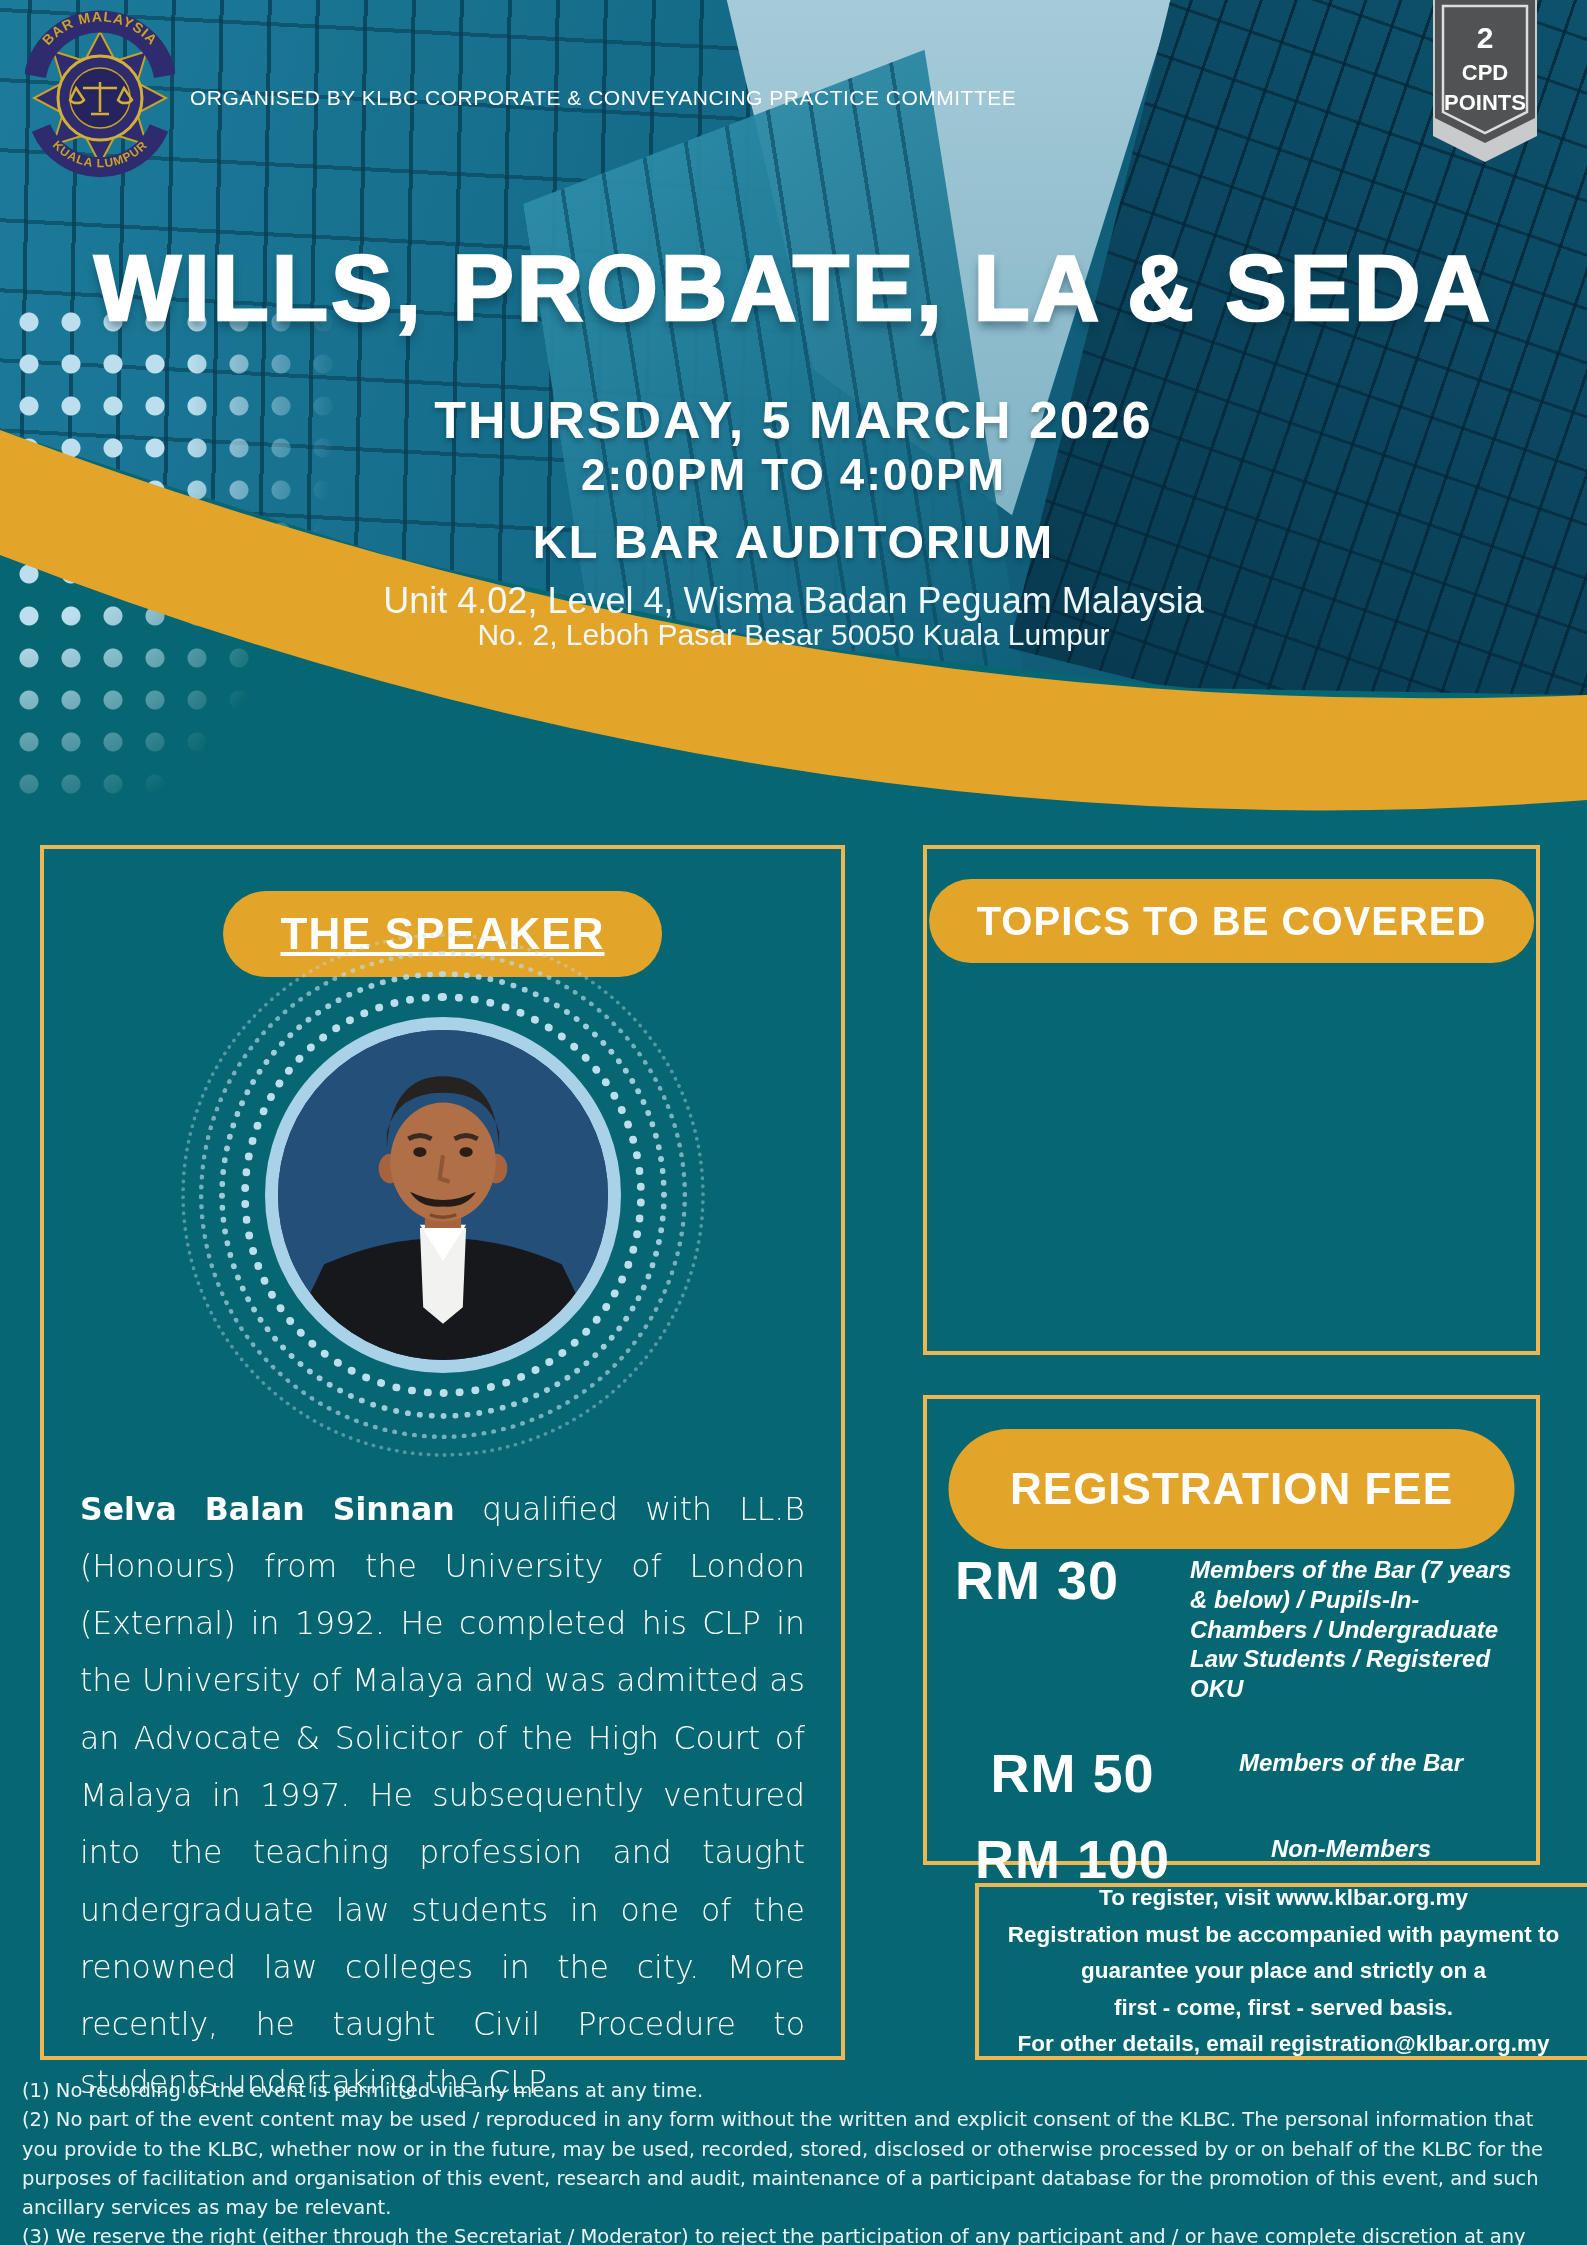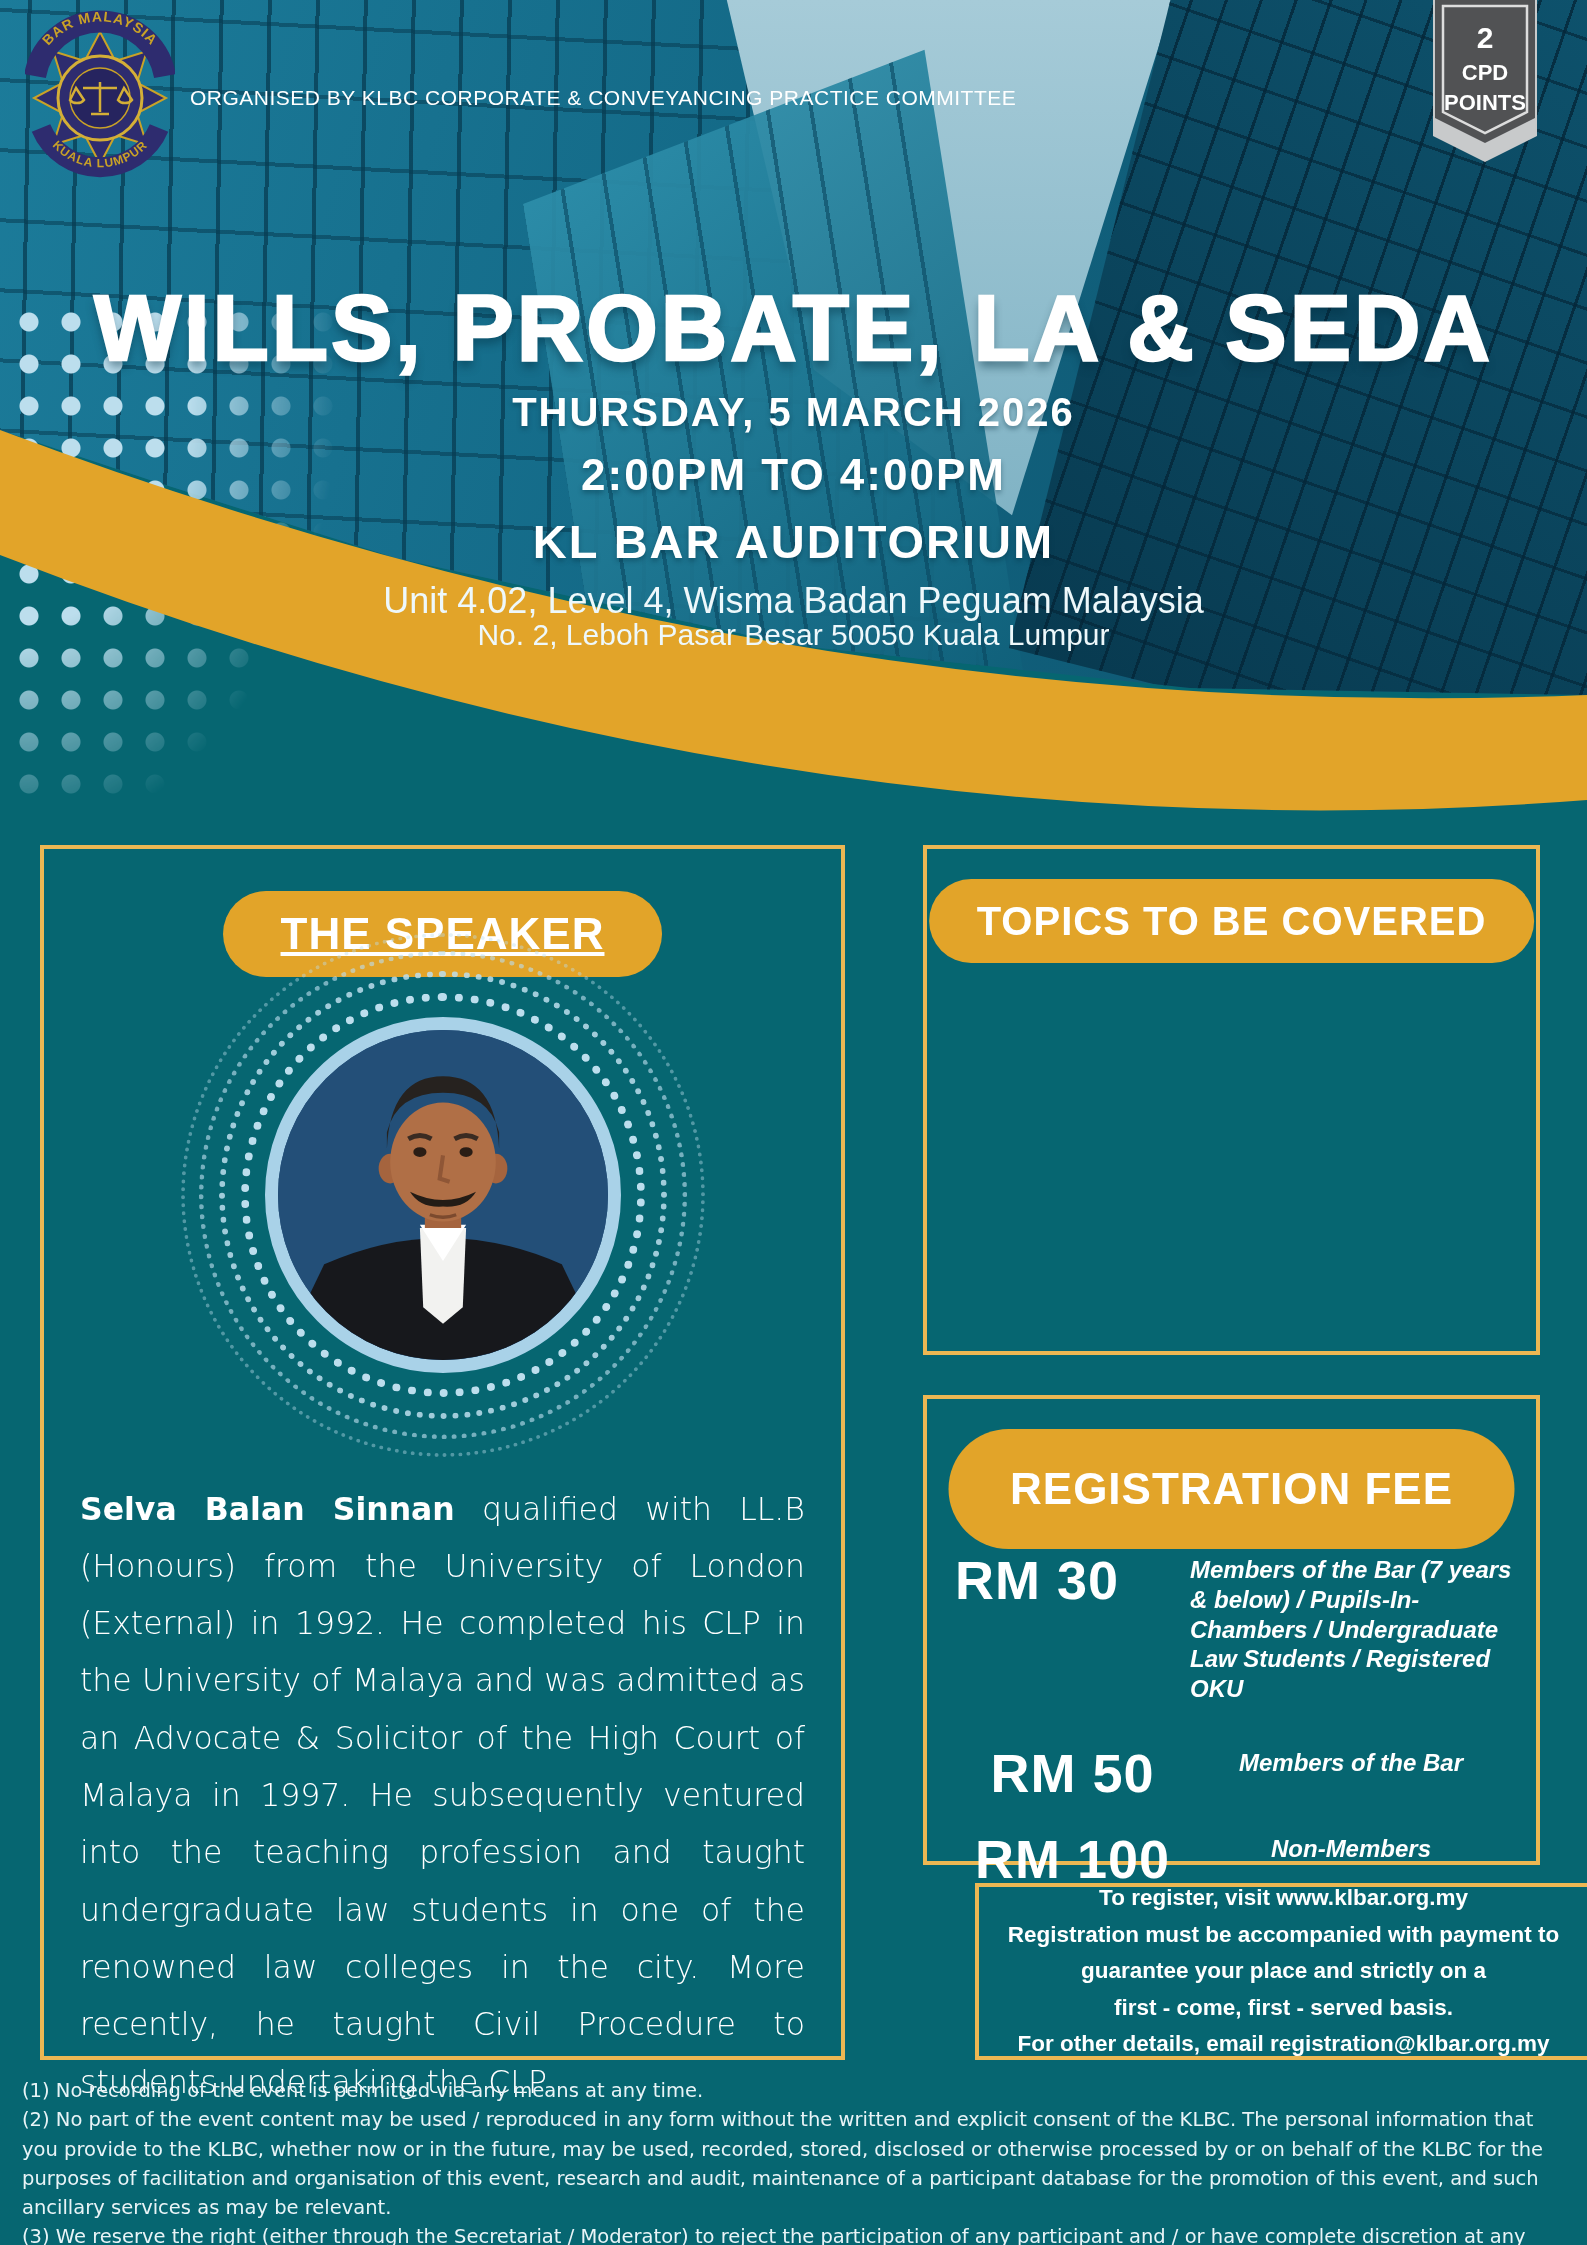--- a/index.html
+++ b/index.html
@@ -42,22 +42,22 @@
   .dots-left{
     position:absolute;left:0;top:295px;width:345px;height:520px;z-index:2;
     background-image:radial-gradient(#bcdeed 9px,transparent 10px);
     background-size:42px 42px;background-position:8px 6px;
     -webkit-mask-image:radial-gradient(130% 120% at 0% 15%,#000 42%,transparent 76%);
     mask-image:radial-gradient(130% 120% at 0% 15%,#000 42%,transparent 76%);
   }
   .swoosh{position:absolute;left:0;top:380px;width:1587px;height:500px;z-index:3;pointer-events:none;}
   .hero-text{position:absolute;left:0;width:100%;text-align:center;color:#fff;z-index:4;}
   .hero-title{top:236px;font-size:92px;font-weight:700;letter-spacing:3px;
-    -webkit-text-stroke:2.5px #ffffff;text-shadow:0 7px 10px rgba(3,44,63,.45);margin-top:40px;}
-  .hero-date{top:390px;font-size:40px;font-weight:700;letter-spacing:2px;text-shadow:0 3px 5px rgba(3,44,63,.4);}
+    -webkit-text-stroke:2.5px #ffffff;text-shadow:0 7px 10px rgba(3,44,63,.45);}
+  .hero-date{top:390px;font-size:52px;font-weight:700;letter-spacing:2px;text-shadow:0 3px 5px rgba(3,44,63,.4);}
   .hero-time{top:450px;font-size:44px;font-weight:700;letter-spacing:2px;text-shadow:0 3px 5px rgba(3,44,63,.4);}
   .hero-venue{top:514px;font-size:47px;font-weight:700;letter-spacing:2px;text-shadow:0 3px 5px rgba(3,44,63,.4);}
   .hero-addr1{top:580px;font-size:36px;font-weight:400;color:#eef8fb;}
   .hero-addr2{top:618px;font-size:30px;font-weight:400;color:#eef8fb;}
   .organiser{
     position:absolute;left:190px;top:86px;z-index:5;color:#fff;
     font-size:21px;font-weight:400;letter-spacing:.5px;
   }
   .logo{position:absolute;left:25px;top:10px;z-index:5;}
   .badge{position:absolute;left:1433px;top:0;z-index:6;}

